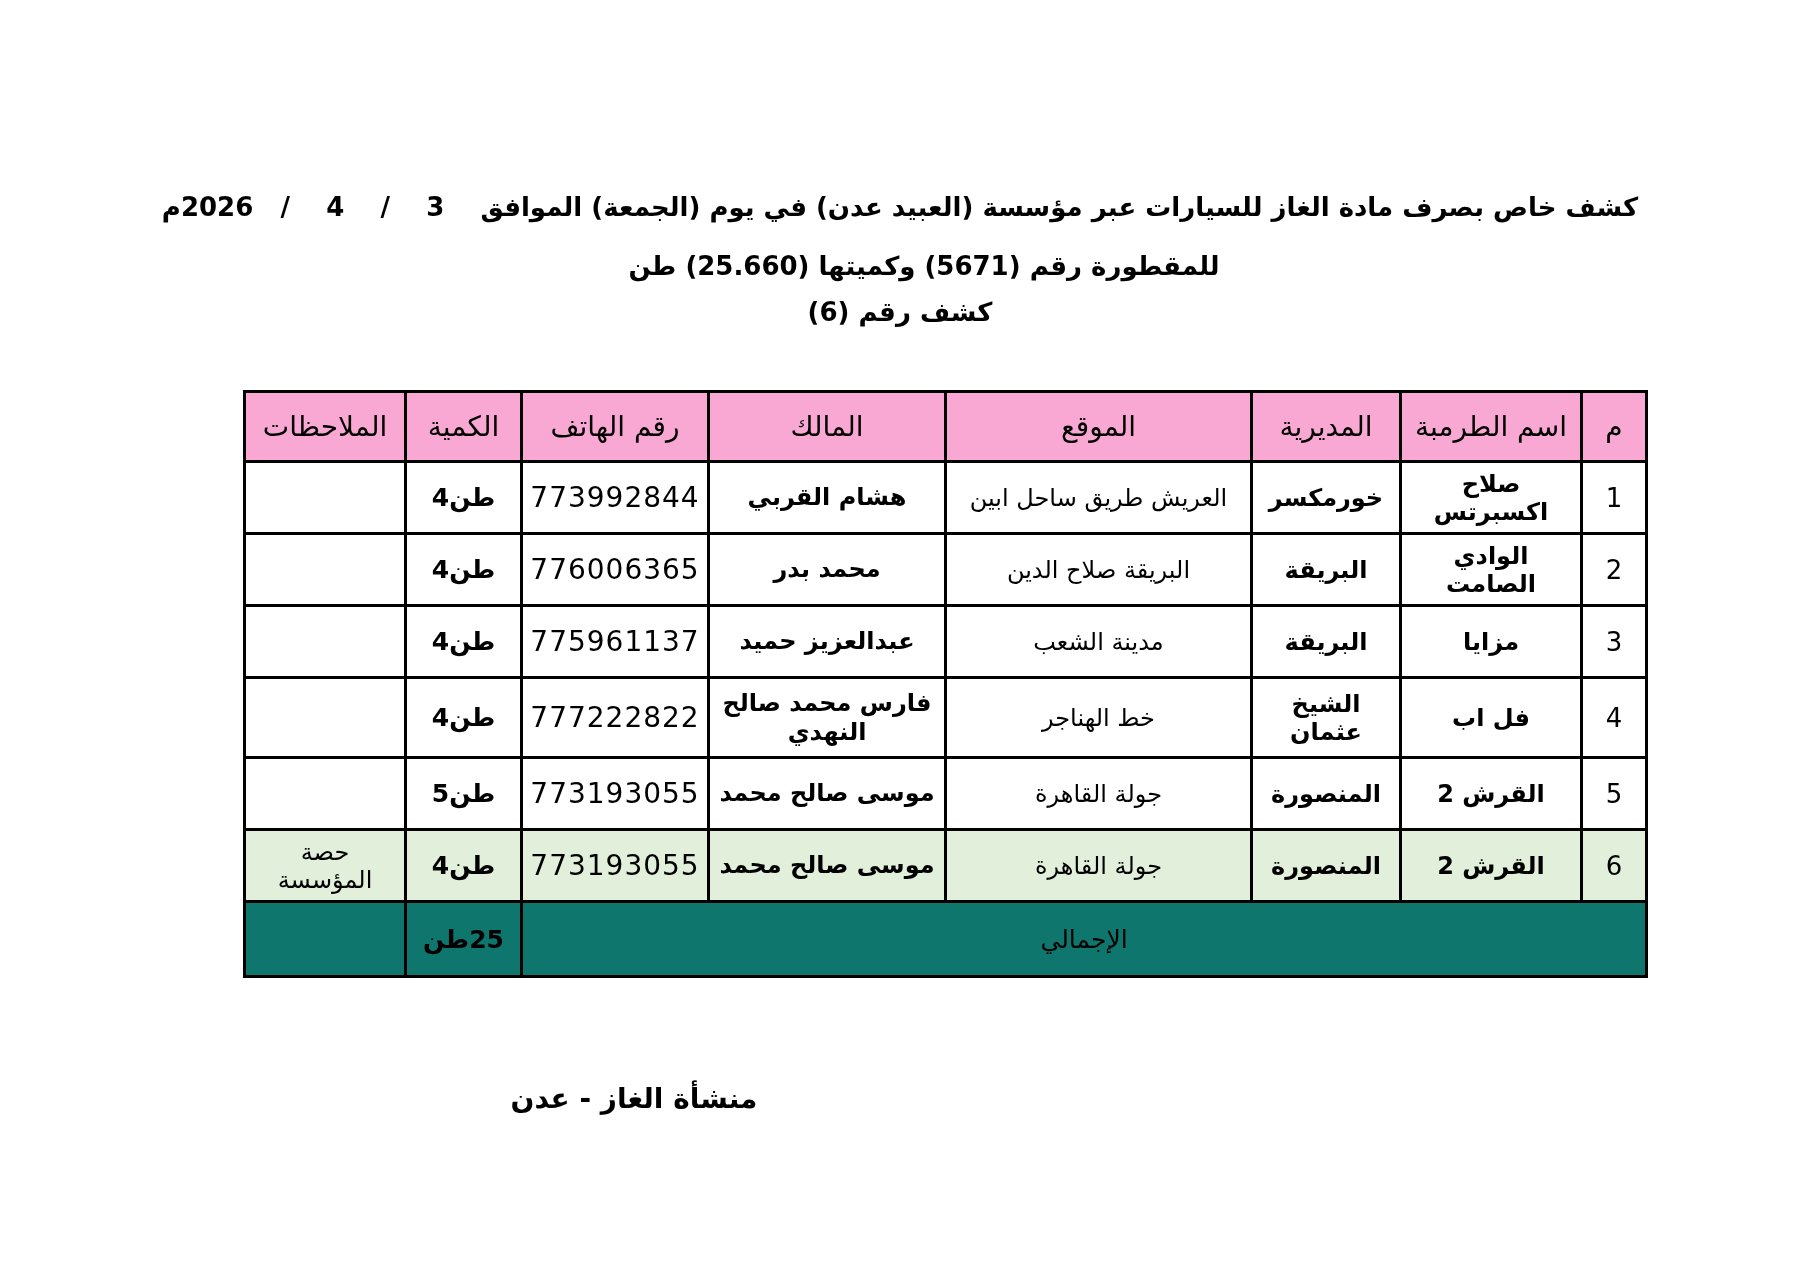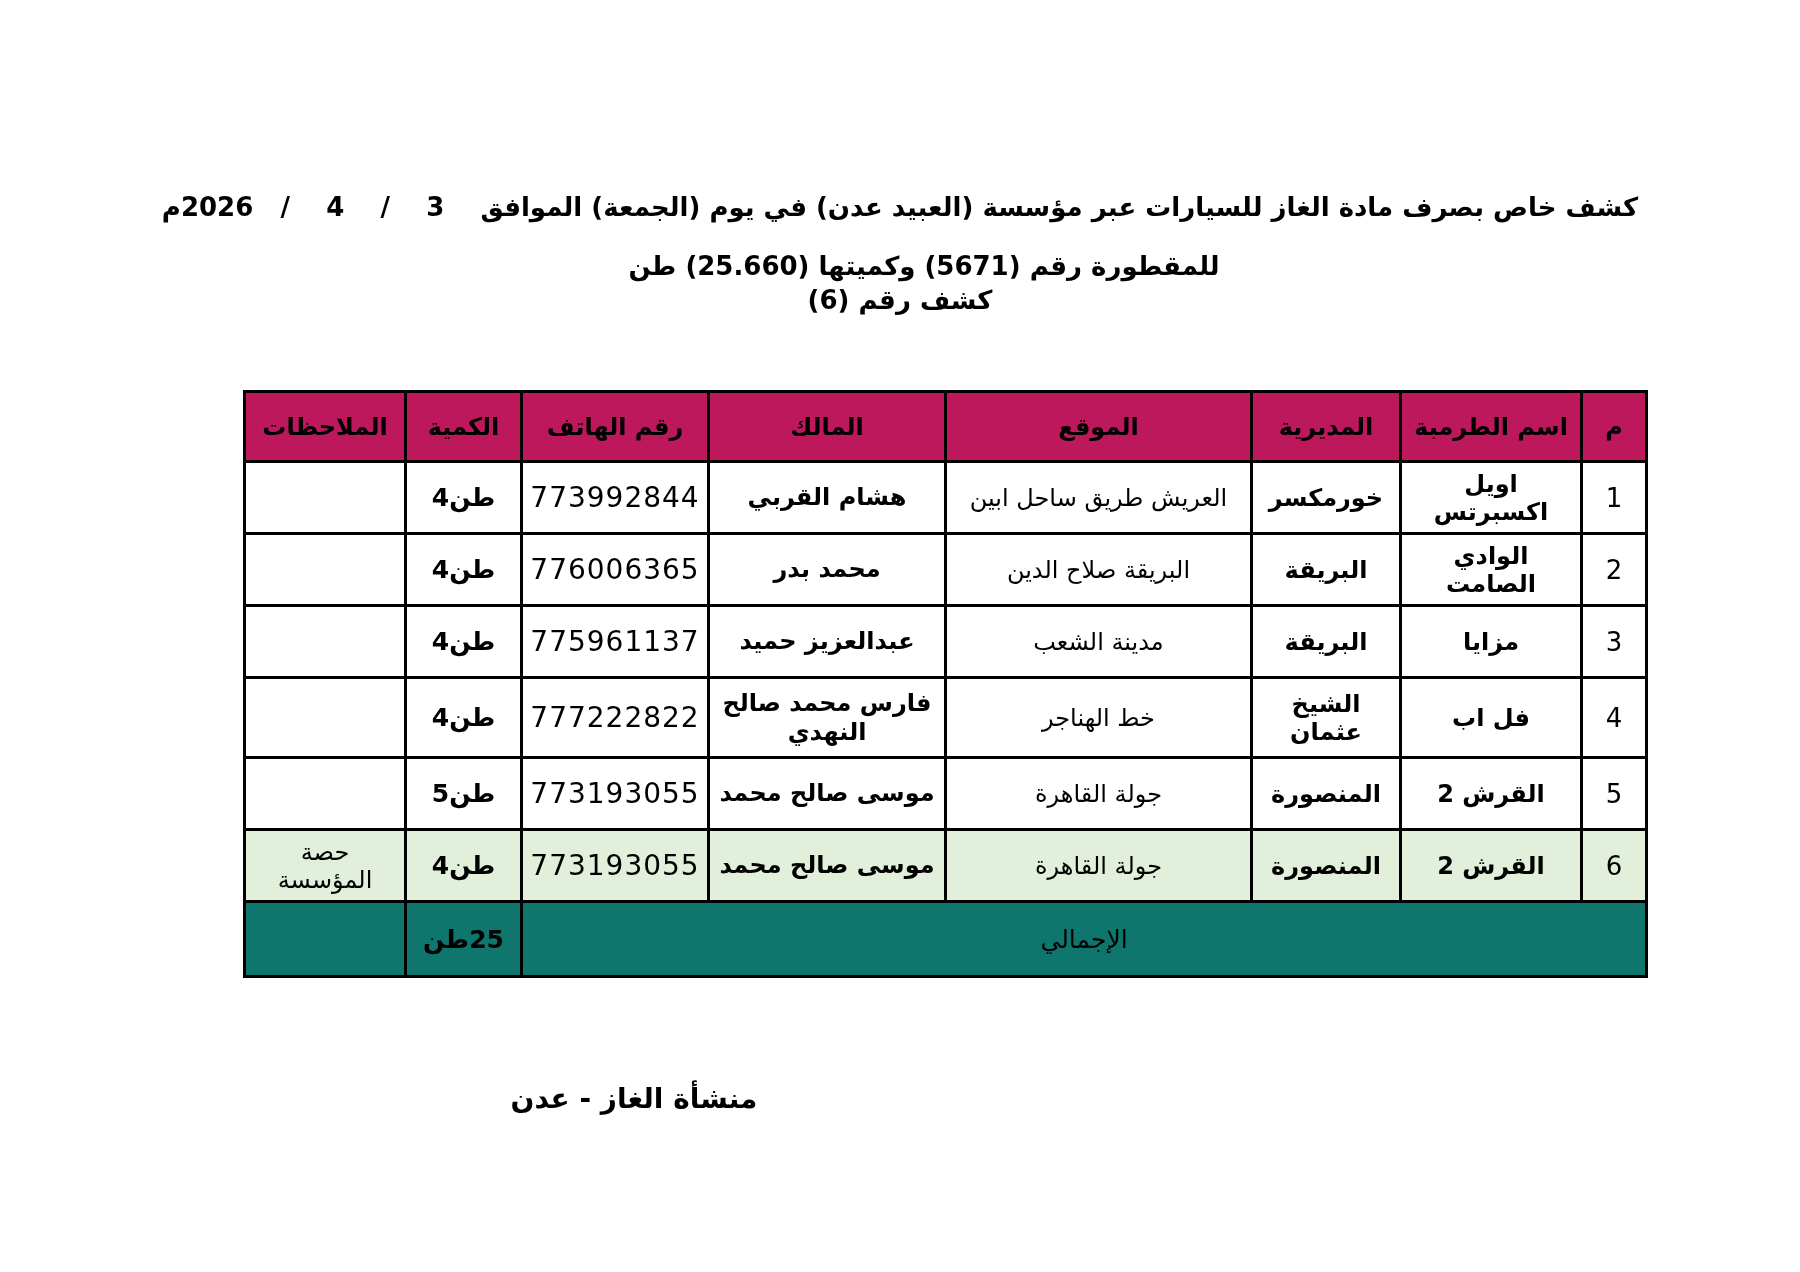--- a/index.html
+++ b/index.html
@@ -8,41 +8,41 @@
     font-family:"DejaVu Sans",sans-serif;color:#000;
   }
   
   .titles{
     position:absolute;top:160px;left:0;width:100%;
     text-align:center;direction:rtl;font-weight:bold;
   }
   .title-line{font-size:26px;line-height:34px;white-space:nowrap;}
   .t1{margin-bottom:28px;}
   .t2{margin-bottom:25px;margin-top:30px;}
-  .t3{margin-bottom:0;padding-left:48px;}
+  .t3{margin-bottom:12px;padding-left:48px;}
   
   .tbl-wrap{position:absolute;top:390px;left:243px;}
   table{
     border-collapse:collapse;direction:rtl;table-layout:fixed;width:1402px;
     background:#fff;
   }
   td,th{
     border:3px solid #000;padding:0 6px;text-align:center;vertical-align:middle;
     overflow:hidden;
   }
   col.c-no{width:65px;}
   col.c-pump{width:181px;}
   col.c-district{width:149px;}
   col.c-location{width:306px;}
   col.c-owner{width:237px;}
   col.c-phone{width:187px;}
   col.c-qty{width:116px;}
   col.c-notes{width:161px;}
   tr.hdr{height:70px;}
-  tr.hdr th{background:#be185d;font-size:24px;font-weight:bold;}
+  tr.hdr th{background:#f9a8d4;font-size:28px;font-weight:normal;}
   tr.data{height:72px;}
   tr.data-tall{height:80px;}
   tr.total{height:75px;}
   td.no{font-size:26px;font-weight:normal;}
   td.pump,td.district,td.owner{font-size:24px;font-weight:bold;}
   td.owner{line-height:1.2;}
   td.location{font-size:24px;font-weight:normal;}
   td.phone{font-size:28px;font-weight:normal;letter-spacing:1px;}
   td.qty{font-size:25px;font-weight:bold;}
   td.notes{font-size:24px;font-weight:normal;}
@@ -85,21 +85,21 @@
         <th>الموقع</th>
         <th>المالك</th>
         <th>رقم الهاتف</th>
         <th>الكمية</th>
         <th>الملاحظات</th>
       </tr>
     </thead>
     <tbody>
       <tr class="data">
         <td class="no">1</td>
-        <td class="pump">اويل اكسبرتس</td>
+        <td class="pump">صلاح اكسبرتس</td>
         <td class="district">خورمكسر</td>
         <td class="location">العريش طريق ساحل ابين</td>
         <td class="owner">هشام القربي</td>
         <td class="phone">773992844</td>
         <td class="qty" dir="ltr">4طن</td>
         <td class="notes"></td>
       </tr>
       <tr class="data">
         <td class="no">2</td>
         <td class="pump">الوادي الصامت</td>

